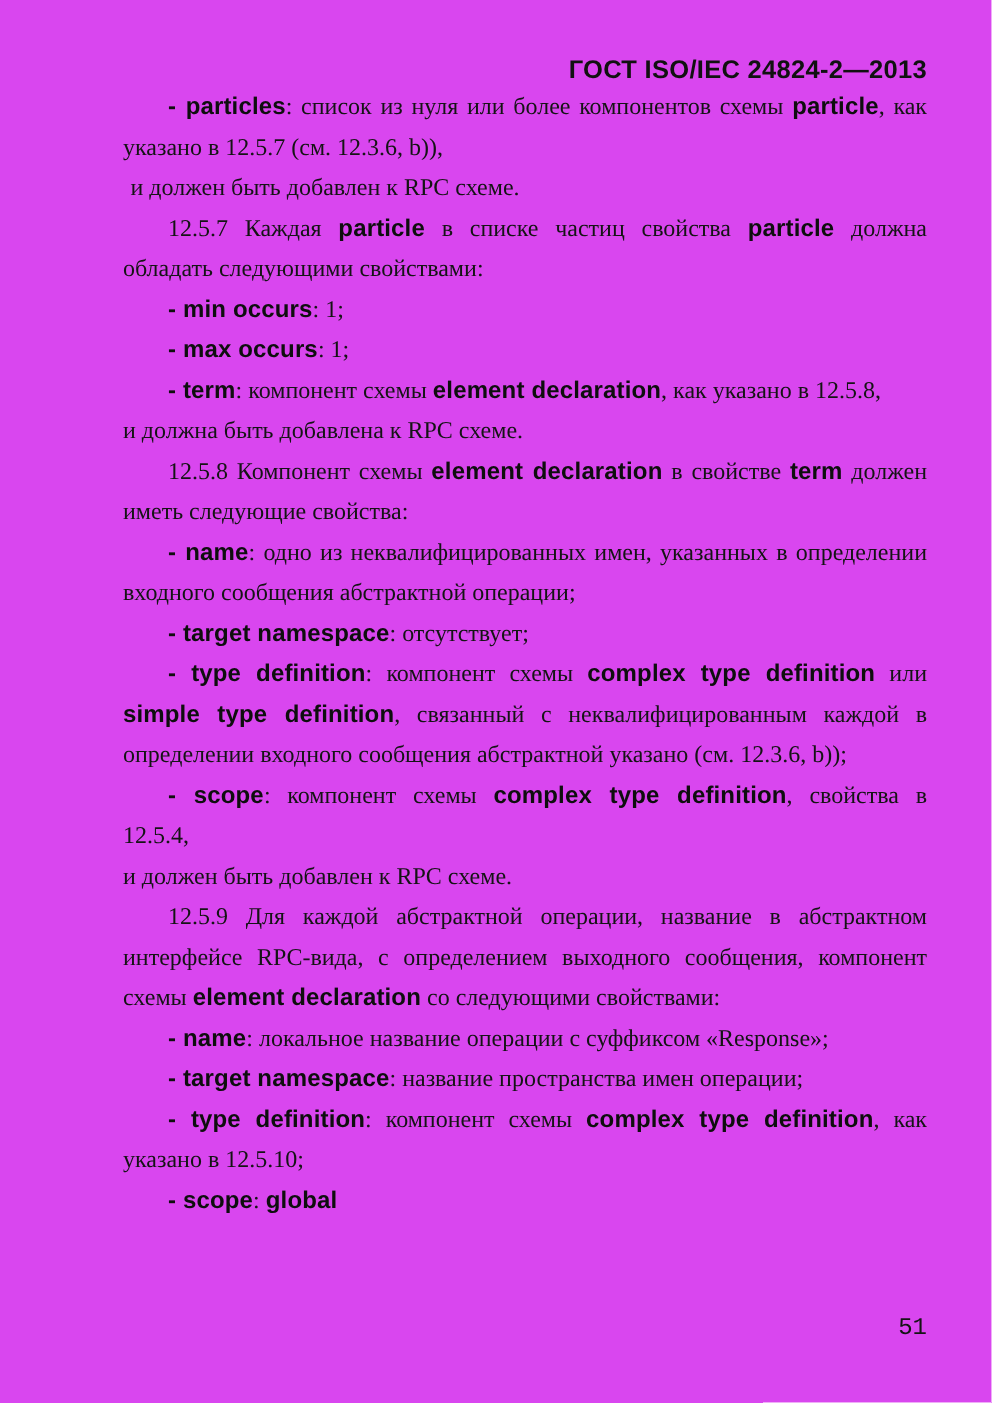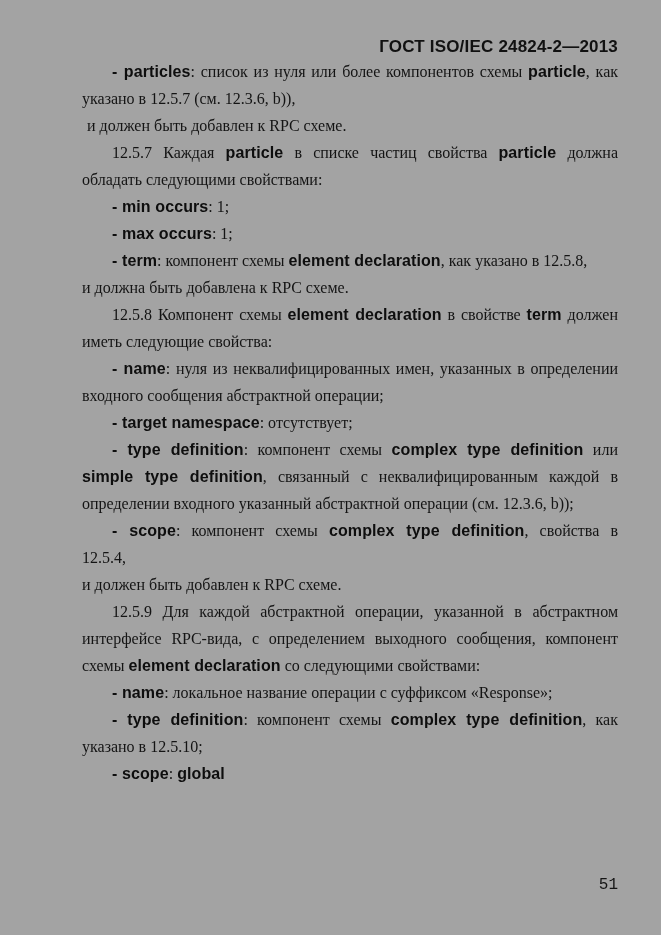--- a/index.html
+++ b/index.html
@@ -4,21 +4,21 @@
 <style>
   html, body {
     margin: 0;
     padding: 0;
     background: #ffffff;
   }
   .page {
     position: relative;
     width: 661px;
     height: 935px;
-    background: #a3a3a3;
+    background: #d946ef;
     overflow: hidden;
     font-family: "Liberation Serif", serif;
     color: #141414;
   }
   .running-head {
     position: absolute;
     top: 38px;
     left: 82px;
     width: 536px;
     text-align: right;
@@ -83,32 +83,33 @@
       <div class="line end"><span>указано в 12.5.7 (см. 12.3.6, b)),</span></div>
       <div class="line end pad-sm"><span>и должен быть добавлен к RPC схеме.</span></div>
       <div class="line full indent"><span>12.5.7 Каждая </span><span class="kw">particle</span><span> в списке частиц свойства </span><span class="kw">particle</span><span> должна</span></div>
       <div class="line end"><span>обладать следующими свойствами:</span></div>
       <div class="line end indent"><span class="kw">- min occurs</span><span>: 1;</span></div>
       <div class="line end indent"><span class="kw">- max occurs</span><span>: 1;</span></div>
       <div class="line end indent"><span class="kw">- term</span><span>: компонент схемы </span><span class="kw">element declaration</span><span>, как указано в 12.5.8,</span></div>
       <div class="line end"><span>и должна быть добавлена к RPC схеме.</span></div>
       <div class="line full indent"><span>12.5.8 Компонент схемы </span><span class="kw">element declaration</span><span> в свойстве </span><span class="kw">term</span><span> должен</span></div>
       <div class="line end"><span>иметь следующие свойства:</span></div>
-      <div class="line full indent"><span class="kw">- name</span><span>: нуля из неквалифицированных имен, указанных в определении</span></div>
+      <div class="line full indent"><span class="kw">- name</span><span>: одно из неквалифицированных имен, указанных в определении</span></div>
       <div class="line end"><span>входного сообщения абстрактной операции;</span></div>
       <div class="line end indent"><span class="kw">- target namespace</span><span>: отсутствует;</span></div>
       <div class="line full indent"><span class="kw">- type definition</span><span>: компонент схемы </span><span class="kw">complex type definition</span><span> или</span></div>
       <div class="line full"><span class="kw">simple type definition</span><span>, связанный с неквалифицированным каждой в</span></div>
-      <div class="line end"><span>определении входного указанный абстрактной операции (см. 12.3.6, b));</span></div>
+      <div class="line end"><span>определении входного сообщения абстрактной указано (см. 12.3.6, b));</span></div>
       <div class="line full indent"><span class="kw">- scope</span><span>: компонент схемы </span><span class="kw">complex type definition</span><span>, свойства в</span></div>
       <div class="line end"><span>12.5.4,</span></div>
       <div class="line end"><span>и должен быть добавлен к RPC схеме.</span></div>
-      <div class="line full indent"><span>12.5.9 Для каждой абстрактной операции, указанной в абстрактном</span></div>
+      <div class="line full indent"><span>12.5.9 Для каждой абстрактной операции, название в абстрактном</span></div>
       <div class="line full"><span>интерфейсе RPC-вида, с определением выходного сообщения, компонент</span></div>
       <div class="line end"><span>схемы </span><span class="kw">element declaration</span><span> со следующими свойствами:</span></div>
       <div class="line end indent"><span class="kw">- name</span><span>: локальное название операции с суффиксом «Response»;</span></div>
+      <div class="line end indent"><span class="kw">- target namespace</span><span>: название пространства имен операции;</span></div>
       <div class="line full indent"><span class="kw">- type definition</span><span>: компонент схемы </span><span class="kw">complex type definition</span><span>, как</span></div>
       <div class="line end"><span>указано в 12.5.10;</span></div>
       <div class="line end indent"><span class="kw">- scope</span><span>: </span><span class="kw">global</span></div>
     </div>
 
   <div class="page-number">51</div>
 </div>
 
 </body></html>

